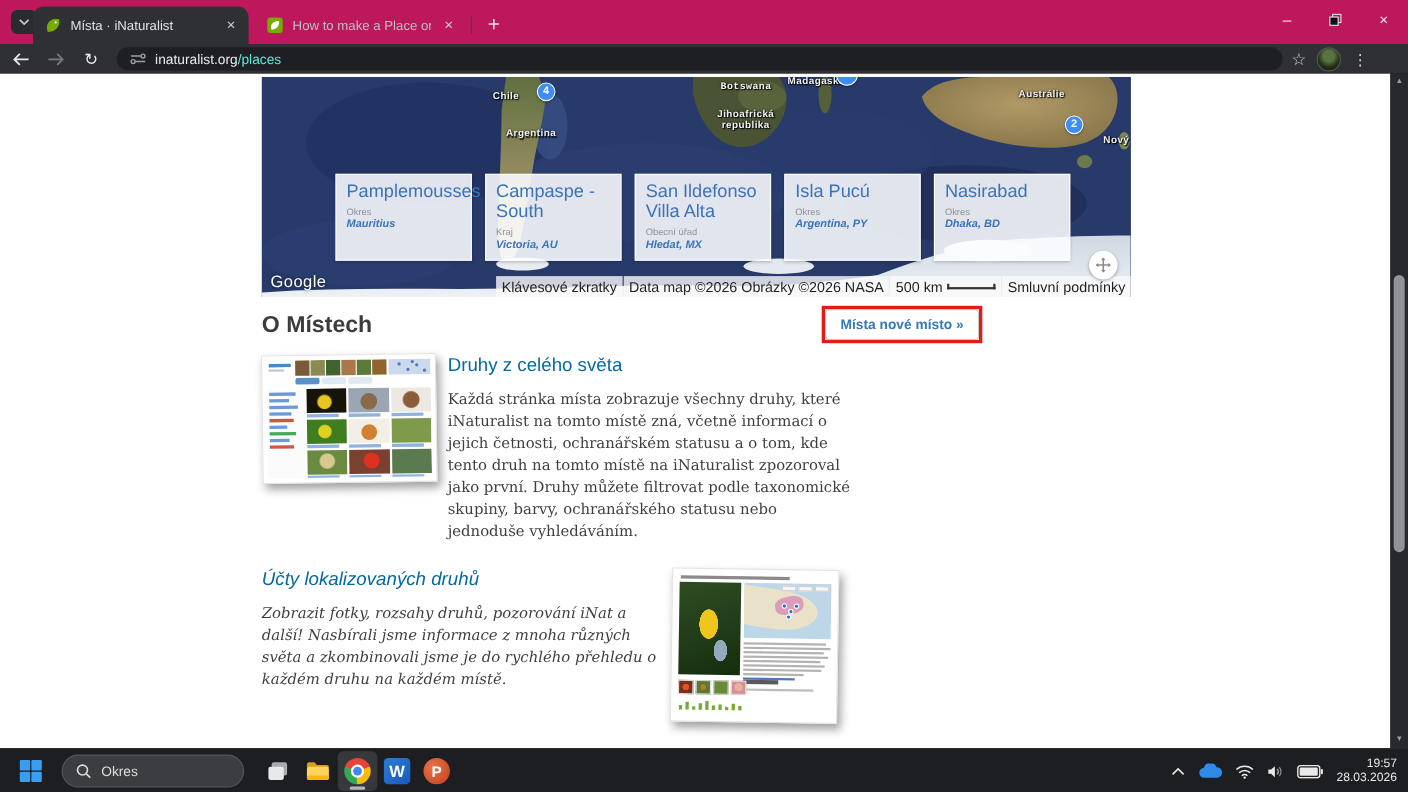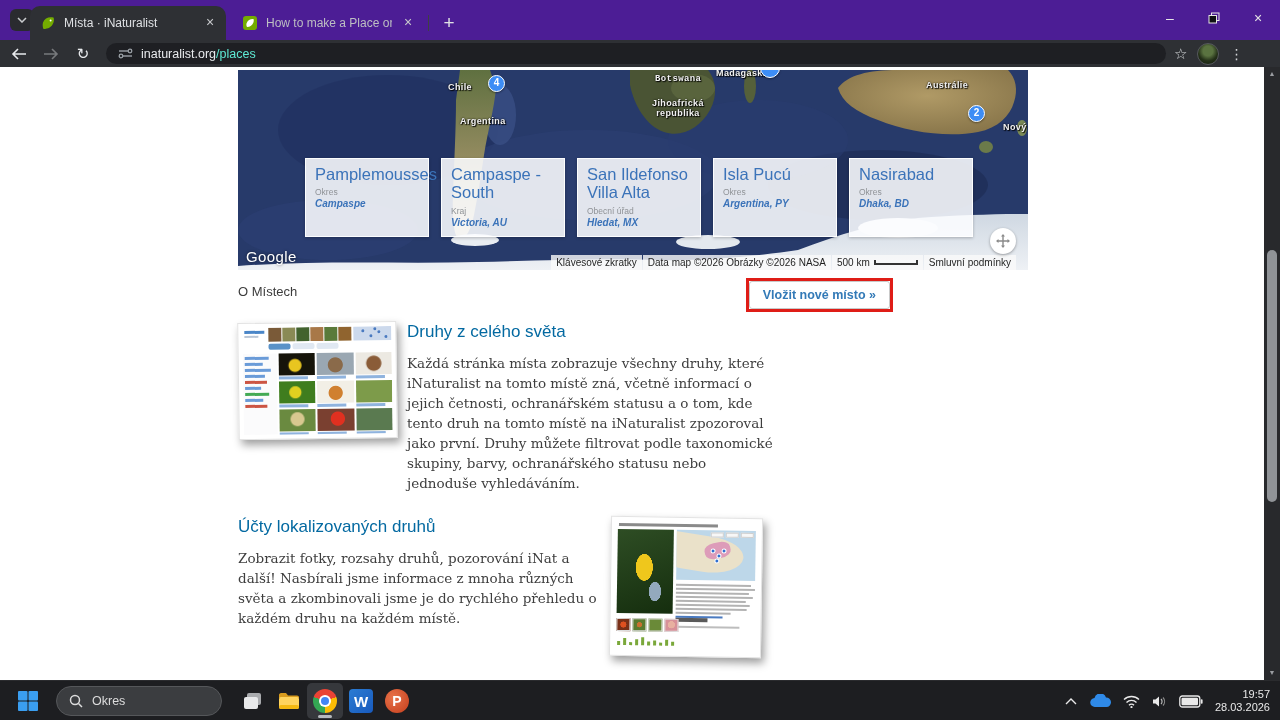--- a/index.html
+++ b/index.html
@@ -1,19 +1,19 @@
 <!DOCTYPE html>
 <html><head>
 <meta charset="utf-8">
 <style>
   * { margin:0; padding:0; box-sizing:border-box; }
   html,body { width:1280px; height:720px; overflow:hidden; background:#000; font-family:"Liberation Sans", sans-serif; }
 
   
-  .tabstrip { position:absolute; left:0; top:0; width:1280px; height:40px; background:#4c1d95; }
+  .tabstrip { position:absolute; left:0; top:0; width:1280px; height:40px; background:#be185d; }
   .tab-search-btn { position:absolute; left:10px; top:9px; width:24px; height:22px; background:#2a2b2f; border-radius:6px; display:flex; align-items:center; justify-content:center; }
   .tab { position:absolute; top:6px; height:34px; display:flex; align-items:center; }
   .tab.active { left:30px; width:196px; background:#2e3034; border-radius:10px 10px 0 0; }
   .tab.inactive { left:232px; width:192px; }
   .tab .fav { width:16px; height:16px; margin:0 8px 0 10px; flex:0 0 auto; }
   .tab .t-title { font-size:12px; color:#dfe1e4; white-space:nowrap; overflow:hidden; flex:1; }
   .tab.inactive .t-title { color:#bdbfc2; }
   .tab .t-close { width:18px; height:18px; margin:0 7px; border-radius:50%; color:#c7c9cc; font-size:14px; line-height:17px; text-align:center; flex:0 0 auto; }
   .tab-divider { position:absolute; left:428px; top:15px; width:1px; height:16px; background:#3e4043; }
   .new-tab-btn { position:absolute; left:436px; top:10px; width:26px; height:26px; color:#dfe1e4; font-size:19px; line-height:25px; text-align:center; border-radius:50%; }
@@ -43,34 +43,34 @@
   .marker { position:absolute; width:17px; height:17px; border-radius:50%; background:#3d8df5; border:1.5px solid #fff; color:#fff; font-size:10px; font-weight:bold; text-align:center; line-height:14px; box-shadow:0 1px 2px rgba(0,0,0,.4); }
   .marker.partial { width:20px; height:20px; }
 
   .cards { position:absolute; left:67px; top:88px; display:flex; gap:12px; }
   .pcard { width:124px; background:rgba(252,253,255,.88); border:1px solid rgba(255,255,255,.9); box-shadow:0 1px 3px rgba(0,0,0,.25); padding:6px 9px 8px; }
   .pcard .pname { color:#3b73b9; font-size:16.5px; line-height:1.12; }
   .pcard .ptype { color:#8f9296; font-size:8.5px; margin-top:4px; }
   .pcard .ploc { color:#3b73b9; font-size:10px; font-weight:bold; font-style:italic; margin-top:1px; }
 
   .g-logo { position:absolute; left:8px; bottom:5px; color:#fff; font-size:15px; font-weight:500; letter-spacing:.4px; text-shadow:0 0 3px rgba(0,0,0,.6); }
-  .attrib { position:absolute; right:12px; bottom:0; display:flex; align-items:flex-start; font-size:10px; color:#1f1f1f; }
+  .attrib { position:absolute; right:0; bottom:0; display:flex; align-items:flex-start; font-size:13px; color:#1f1f1f; }
   .attrib .seg { background:rgba(250,250,250,.8); padding:2px 5px; margin-left:1px; display:flex; align-items:center; gap:4px; white-space:nowrap; }
   .scalebar { width:44px; height:5px; border:2px solid #333; border-top:none; }
   .pan-btn { position:absolute; right:12px; bottom:16px; width:26px; height:26px; border-radius:50%; background:#fff; box-shadow:0 1px 3px rgba(0,0,0,.35); display:flex; align-items:center; justify-content:center; }
 
   
   .about-row { display:flex; align-items:flex-start; margin-top:8px; height:40px; }
-  .about-h { font-size:13px; color:#3c3c3c; margin-top:6px; font-weight:400; }
+  .about-h { font-size:21px; color:#3c3c3c; margin-top:6px; font-weight:700; }
   .red-annot { margin-left:auto; margin-right:135px; border:3px solid #df1d17; padding:0; }
   .add-btn { display:block; background:#fff; border:1px solid #c9c9c9; border-radius:3px; padding:6px 13px; color:#337ab7; font-weight:bold; font-size:12.5px; font-family:"Liberation Sans", sans-serif; cursor:pointer; }
 
   .sec { display:flex; }
   .sec1 { margin-top:4px; }
-  .sec2 { margin-top:24px; }
+  .sec2 { margin-top:24px;font-style:italic; }
   .sec h3 { font-size:17px; font-weight:400; color:#0369a1; margin:0 0 11px; }
   .sec p { font-family:"DejaVu Serif", serif; font-size:13.5px; line-height:20px; color:#3e3e3e; }
   .sec1 .txt { width:372px; margin-left:10px; padding-top:0; }
   .sec2 .txt { width:360px; }
 
   
   .thumb-frame { background:#fff; padding:4px; border:1px solid #e3e3e3; box-shadow:3px 5px 9px rgba(0,0,0,.38); align-self:flex-start; }
   .tf1 { transform:rotate(-0.8deg); }
   .tf2 { transform:rotate(0.9deg); margin-left:12px; }
   .t1 { width:149px; height:107px; position:relative; overflow:hidden; background:#fff; }
@@ -251,21 +251,21 @@
       <div class="map-label" style="left:765px; top:52px;">Nový Z</div>
 
       <div class="marker" style="left:250px; top:5px;">4</div>
       <div class="marker" style="left:730px; top:35px;">2</div>
       <div class="marker partial" style="left:522px; top:-12px;"></div>
 
       <div class="cards">
         <div class="pcard">
           <div class="pname">Pamplemousses</div>
           <div class="ptype">Okres</div>
-          <div class="ploc">Campaspe</div>
+          <div class="ploc">Mauritius</div>
         </div>
         <div class="pcard">
           <div class="pname">Campaspe - South</div>
           <div class="ptype">Kraj</div>
           <div class="ploc">Victoria, AU</div>
         </div>
         <div class="pcard">
           <div class="pname">San Ildefonso Villa Alta</div>
           <div class="ptype">Obecní úřad</div>
           <div class="ploc">Hledat, MX</div>
@@ -296,21 +296,21 @@
         <svg width="14" height="14" viewBox="0 0 14 14">
           <path d="M7 1 L7 13 M1 7 L13 7" stroke="#8a8a8a" stroke-width="1.4"></path>
           <path d="M7 0 L9 2.5 L5 2.5 Z M7 14 L5 11.5 L9 11.5 Z M0 7 L2.5 5 L2.5 9 Z M14 7 L11.5 9 L11.5 5 Z" fill="#8a8a8a"></path>
         </svg>
       </div>
     </div>
 
     <div class="about-row">
       <div class="about-h">O Místech</div>
       <div class="red-annot">
-        <button class="add-btn">Vložit nové místo »</button>
+        <button class="add-btn">Místa nové místo »</button>
       </div>
     </div>
 
     <div class="sec sec1">
       <div class="thumb-frame tf1">
         <div class="t1">
           <div class="hd">
               <i class="lg"></i>
               <i class="lg2"></i>
             </div>

